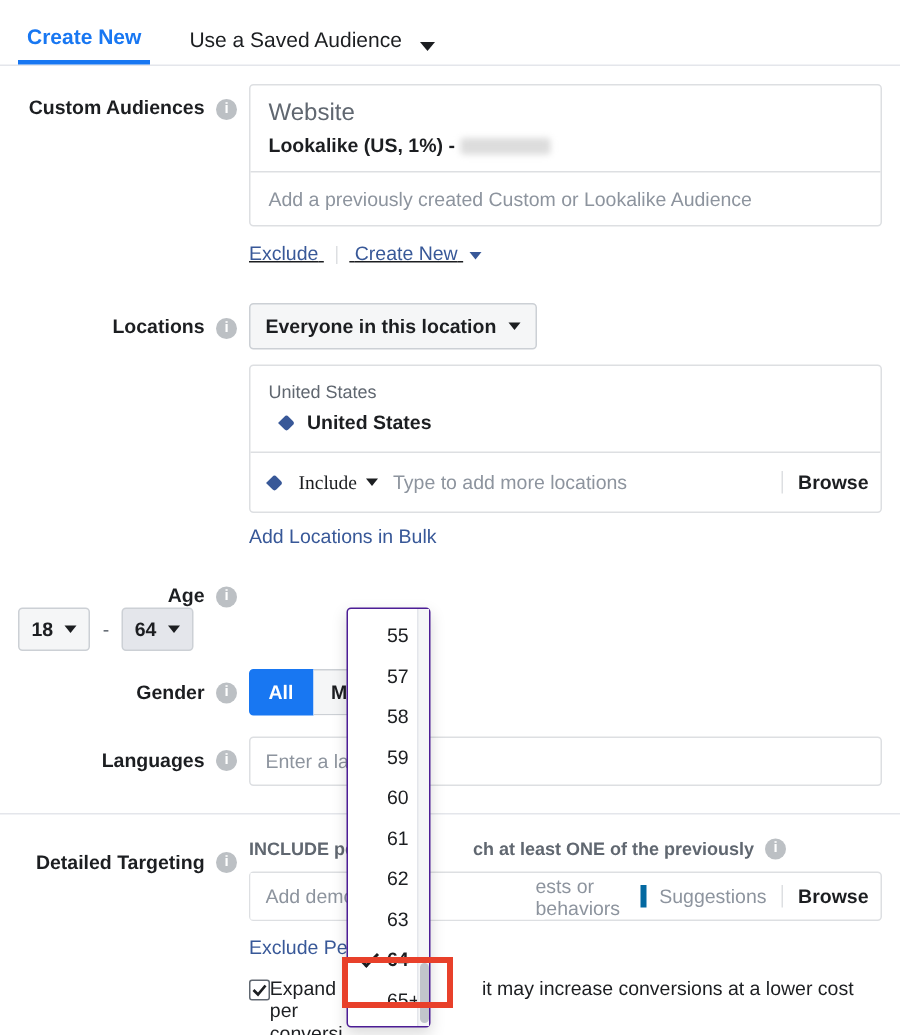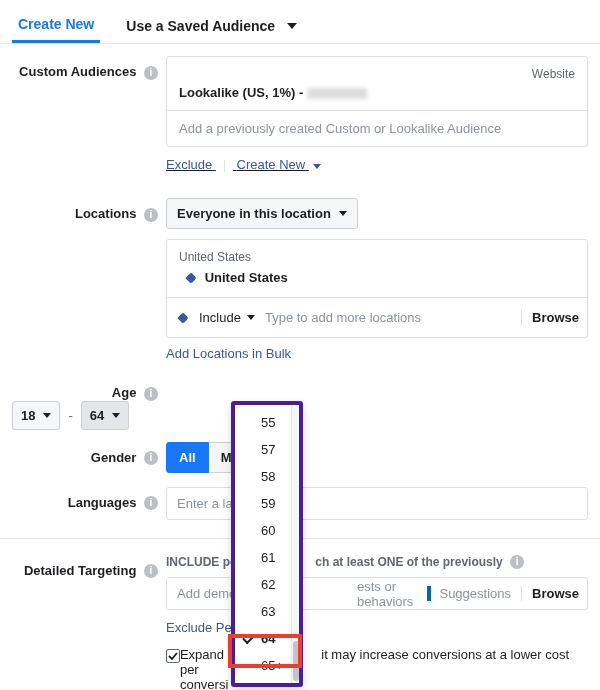--- a/index.html
+++ b/index.html
@@ -7,21 +7,21 @@
     margin: 0;
     font-family: Helvetica, Arial, sans-serif;
     font-size: 13px;
     color: #1c1e21;
     background: #fff;
     width: 600px;
   }
   .tabs { display: flex; align-items: center; padding: 8px 12px 0; border-bottom: 1px solid #e4e6eb; }
   .tab { padding: 8px 6px; margin-right: 20px; font-size: 14px; font-weight: 700; color: #1c1e21; }
   .tab.active { color: #1877f2; border-bottom: 3px solid #1877f2; }
-  .tab.secondary { font-weight: 700; color: #1c1e21; display: flex; align-items: center; gap:12px;}
+  .tab.secondary { font-weight: 400; color: #1c1e21; display: flex; align-items: flex-end; gap:12px;}
   .caret-down { width:0; height:0; border-left:5px solid transparent; border-right:5px solid transparent; border-top:6px solid #1c1e21; display:inline-block;}
   .caret-down-sm { width:0; height:0; border-left:4px solid transparent; border-right:4px solid transparent; border-top:5px solid #1c1e21; display:inline-block;}
 
   .section-row { display: flex; padding: 12px 12px 0; }
   .label-col { width: 154px; text-align: right; padding-right: 8px; padding-top: 8px; font-weight:700; color:#1c1e21; font-size:13px;}
   .content-col { flex: 1; }
   .info-icon { display:inline-block; width:14px; height:14px; border-radius:50%; background:#bcc0c4; color:#fff; font-size:10px; line-height:14px; text-align:center; font-weight:700; margin-left:4px; vertical-align:middle;}
 
   .box { border:1px solid #dddfe2; border-radius:3px; }
   .box-pad { padding:10px 12px; }
@@ -30,21 +30,21 @@
   .placeholder-row { border-top:1px solid #dddfe2; padding:10px 12px; color:#8d949e;}
   .link-row { padding:10px 0 0 0;text-decoration:underline; }
   .link { color:#385898; font-size:13px; cursor:pointer; }
   .link + .divider { display:inline-block; width:1px; height:12px; background:#dddfe2; margin:0 8px; vertical-align:middle;}
 
   .selector-btn { background:#f5f6f7; border:1px solid #ccd0d5; border-radius:3px; padding:7px 10px; display:inline-flex; align-items:center; gap:8px; font-size:13px; font-weight:600; color:#1c1e21;}
   .loc-box { border:1px solid #dddfe2; margin-top:10px; border-radius:3px;}
   .loc-inner { padding:10px 12px; }
   .pin-icon { width:8px; height:8px; background:#385898; display:inline-block; transform:rotate(45deg); margin-right:6px; border-radius:2px 2px 2px 0;}
   .loc-input-row{ display:flex; align-items:center; border-top:1px solid #dddfe2; padding:6px 8px;}
-  .loc-include { display:flex; align-items:center; gap:6px; padding:2px 4px;}
+  .loc-include { display:flex; align-items:center; gap:6px; padding:2px 4px;font-family:Liberation Serif, serif;}
   .loc-input { flex:1; border:none; outline:none; font-size:13px; padding:6px; color:#1c1e21;}
   .loc-input::placeholder{color:#8d949e;}
   .browse { font-weight:700; padding-left:10px; border-left:1px solid #dddfe2; color:#1c1e21;}
 
   .age-row { display:flex; align-items:center; gap:8px;}
   .dash { color:#606770; }
   .seg-group { display:flex; }
   .seg { border:1px solid #ccd0d5; padding:7px 12px; font-size:13px; background:#f5f6f7; font-weight:600; color:#1c1e21;}
   .seg:first-child{ border-radius:3px 0 0 3px;}
   .seg:last-child{ border-radius:0 3px 3px 0; border-left:none;}
@@ -62,23 +62,23 @@
   .dt-actions{ display:flex; align-items:center; padding-right:8px; gap:10px; color:#8d949e; font-size:13px;}
   .dt-actions .browse{ border-left:1px solid #dddfe2; }
 
   .chk-row{ display:flex; gap:0; margin-top:12px; font-size:13px; color:#1c1e21;}
   .chkbox{ width:14px; height:14px; border:1px solid #606770; border-radius:2px; display:inline-flex; align-items:center; justify-content:center; margin-top:2px;}
   .chkbox svg{ width:10px;height:10px;}
 
   
   .age-dropdown{
     position:absolute;
-    width:72px;
+    width:56px;
     background:#fff;
-    border:4px solid #4c1d95;
+    border:1px solid #4c1d95;
     border-radius:3px;
     box-shadow:0 4px 10px rgba(0,0,0,.15);
     z-index:20;
     display:flex;
   }
   .age-dropdown ul{ list-style:none; margin:0; padding:4px 0; flex:1; max-height:280px; overflow:hidden;}
   .age-dropdown li{ padding:6px 0 6px 26px; font-size:13px; color:#1c1e21; position:relative;}
   .age-dropdown li.selected{ font-weight:700;}
   .age-dropdown li.selected::before{
     content:""; position:absolute; left:8px; top:9px; width:10px; height:5px; border-left:2px solid #1c1e21; border-bottom:2px solid #1c1e21; transform:rotate(-45deg);
@@ -110,21 +110,21 @@
 </div>
 
 <div class="section-row">
   <div class="label-col">
     <span>Custom Audiences</span>
     <span class="info-icon">i</span>
   </div>
   <div class="content-col">
     <div class="box">
       <div class="box-pad">
-        <div class="muted" style="font-size:12px;text-align:right;">Website</div>
+        <div class="muted" style="font-size:16px;">Website</div>
         <div style="margin-top:4px;">
           <span class="bold">Lookalike (US, 1%) - </span>
           <span class="blur-bar"></span>
         </div>
       </div>
       <div class="placeholder-row">Add a previously created Custom or Lookalike Audience</div>
     </div>
     <div class="link-row">
       <span class="link">Exclude</span>
       <span class="divider"></span>

